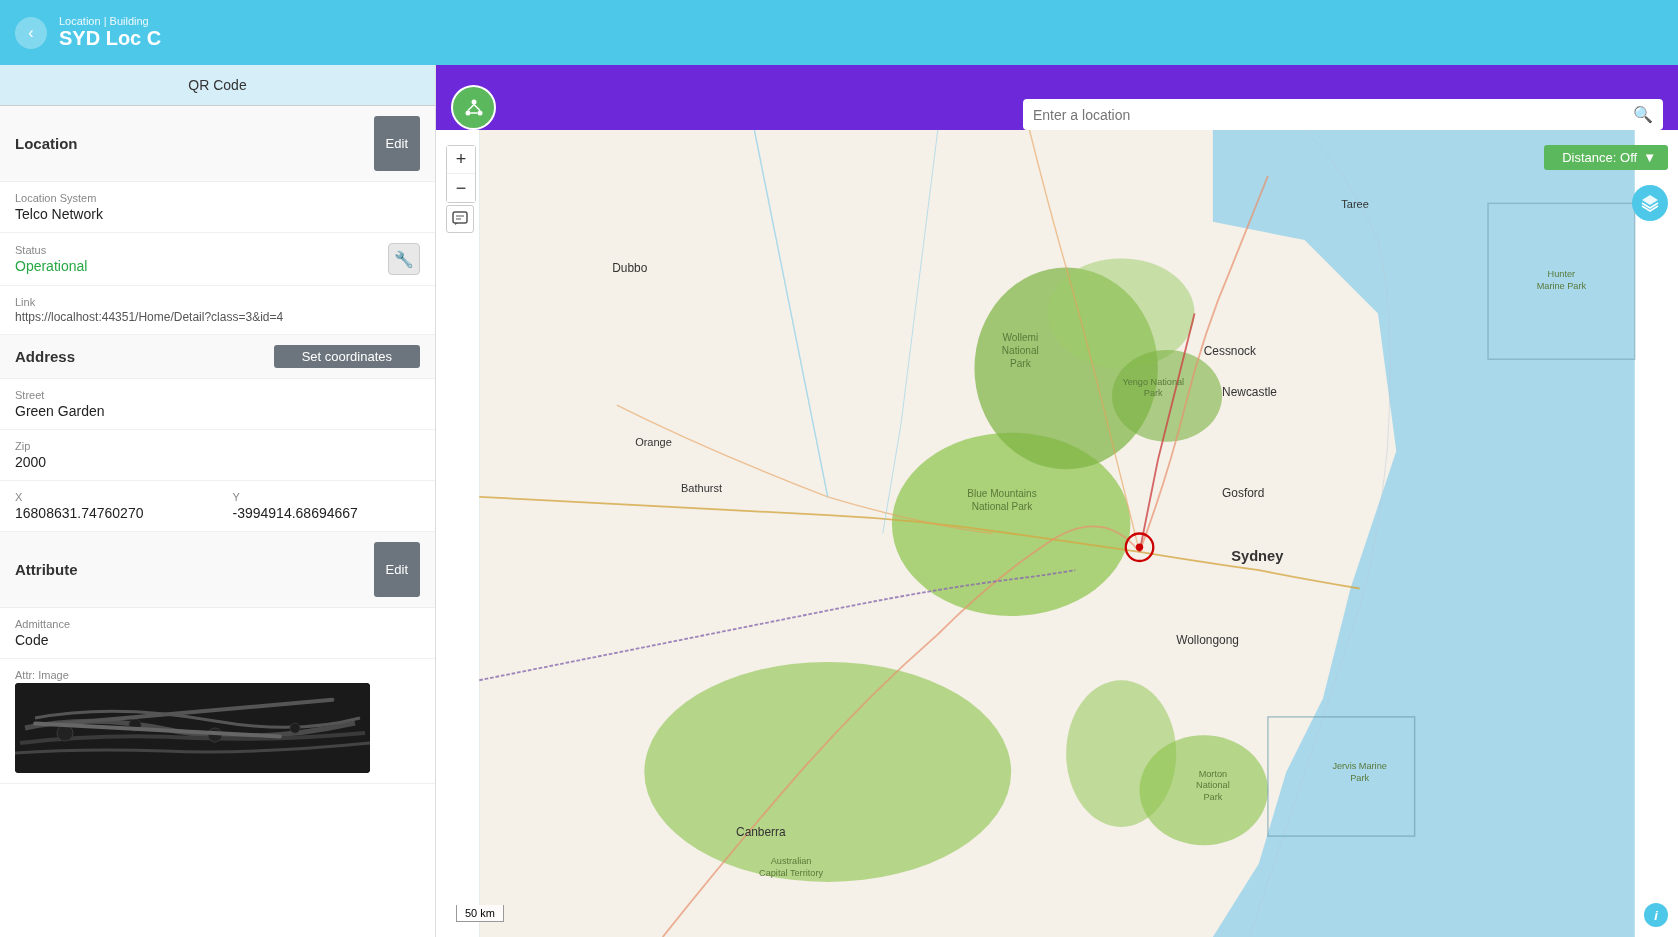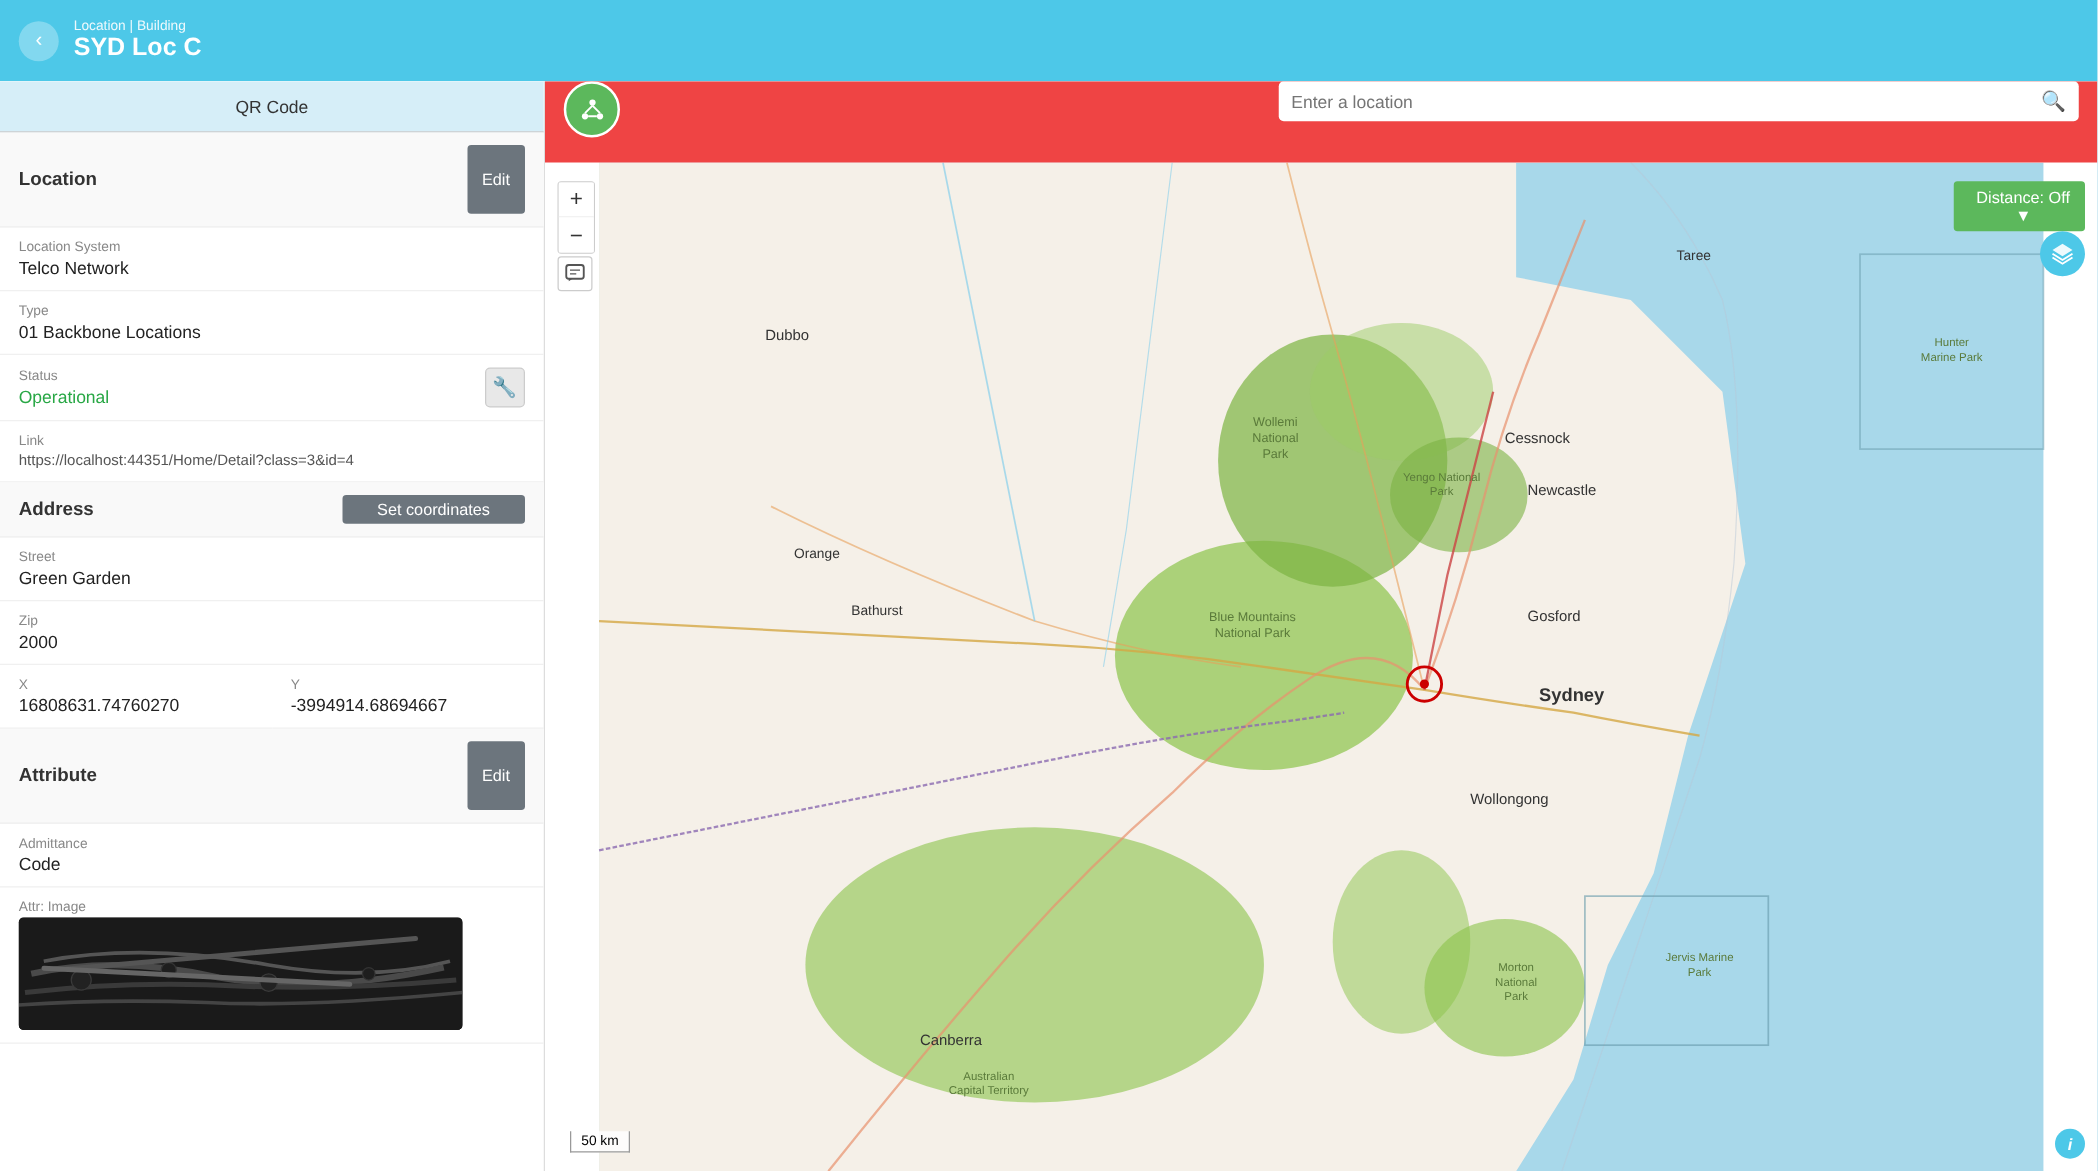--- a/index.html
+++ b/index.html
@@ -178,23 +178,23 @@
       flex: 1;
       position: relative;
       overflow: hidden;
     }
 
     
     .map-topbar {
       position: absolute;
       top: 0; left: 0; right: 0;
       height: 65px;
-      background: #ef4444;
-      display: flex;
-      align-items: flex-start;
+      background: #6d28d9;
+      display: flex;
+      align-items: flex-end;
       padding: 0 15px;
       z-index: 10;
     }
     .map-logo {
       width: 45px; height: 45px;
       background: #5CB85C;
       border: 2px solid white;
       border-radius: 50%;
       display: flex; align-items: center; justify-content: center;
       color: white;
@@ -272,21 +272,20 @@
       right: 10px;
       z-index: 20;
       background: #5CB85C;
       color: white;
       padding: 5px 12px;
       border-radius: 3px;
       font-size: 13px;
       display: flex;
       align-items: center;
       cursor: pointer;
-      flex-direction: column;
     }
     .distance-control span { margin-left: 6px; }
 
     .layer-btn {
       position: absolute;
       top: 120px;
       right: 10px;
       z-index: 20;
       background: #4DC8E8;
       border-radius: 50%;
@@ -358,24 +357,20 @@
     <div class="section-header">
       <span class="section-header-title">Location</span>
       <button class="edit-btn">Edit</button>
     </div>
 
     <div class="field-group">
       <div class="field-label">Location System</div>
       <div class="field-value">Telco Network</div>
     </div>
 
-    <div class="field-group">
-      <div class="field-label">Type</div>
-      <div class="field-value">01 Backbone Locations</div>
-    </div>
 
     <div class="status-row">
       <div class="status-inner">
         <div class="field-label">Status</div>
         <div class="field-value operational">Operational</div>
       </div>
       <button class="wrench-btn">🔧</button>
     </div>
 
     <div class="field-group">

